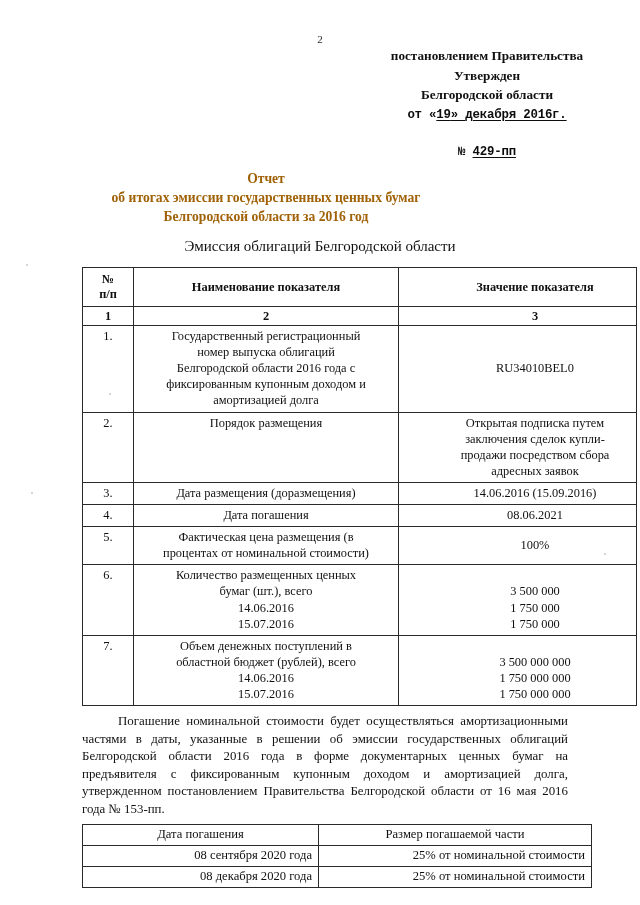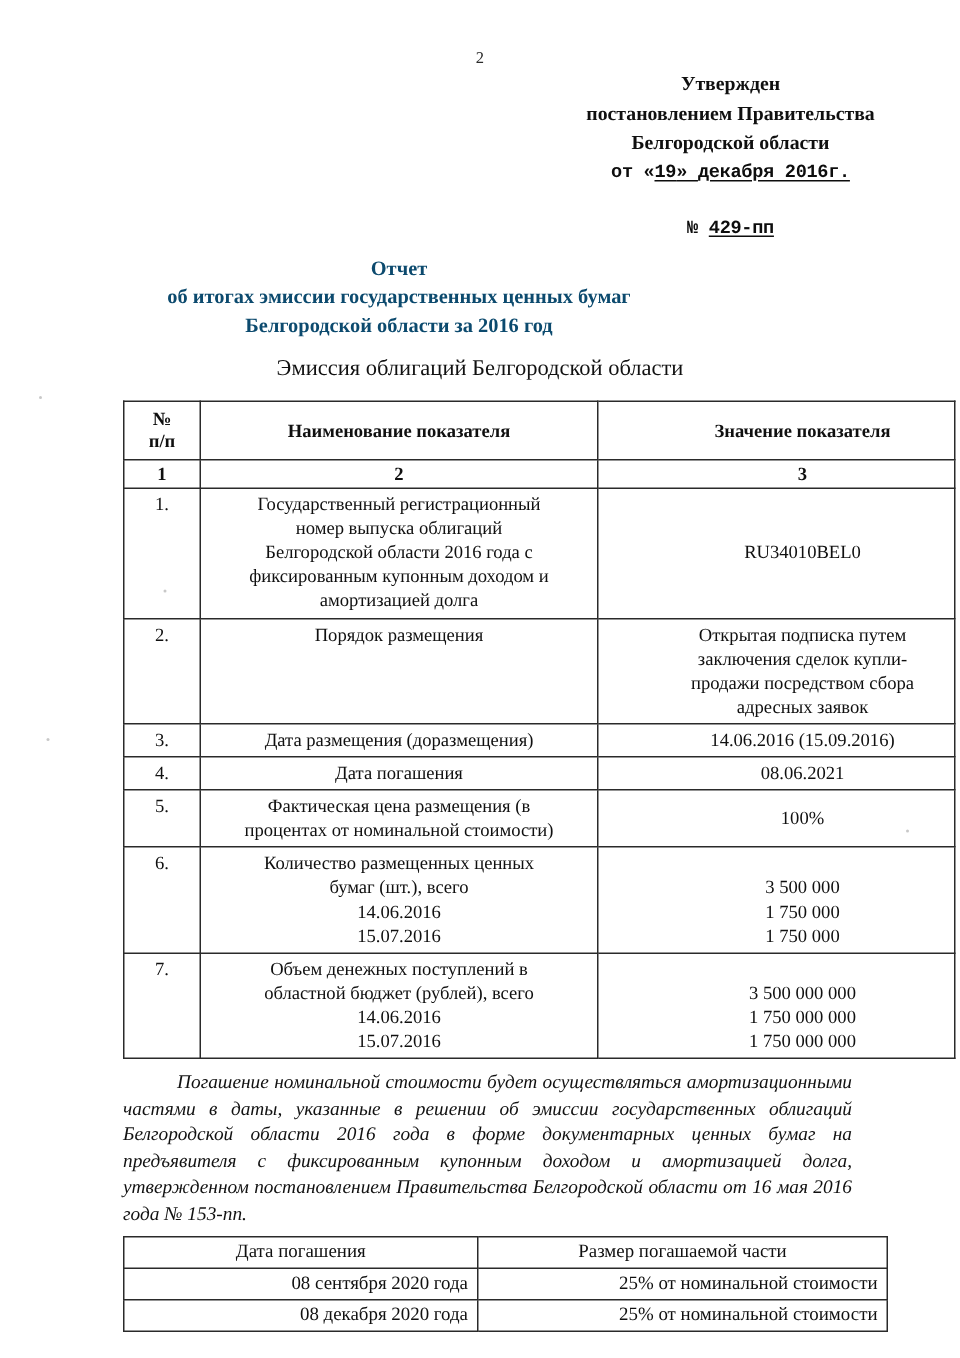--- a/index.html
+++ b/index.html
@@ -71,21 +71,21 @@
 
   
   .doc-title {
     position: absolute;
     left: 0;
     width: 532px;
     text-align: center;
     font-weight: bold;
     font-size: 13.6px;
     line-height: 19px;
-    color: #0c4a6e;
+    color: #a16207;
   }
   .doc-title.t1 { top: 169px; }
   .doc-title.t2 { top: 188px; }
   .doc-title.t3 { top: 207px; }
 
   .subtitle {
     position: absolute;
     top: 237px;
     left: 0;
     width: 640px;
@@ -141,21 +141,20 @@
     position: absolute;
     left: 82px;
     top: 713px;
     width: 486px;
     font-size: 12.9px;
     line-height: 17.6px;
     text-align: justify;
     text-indent: 36px;
     color: #111111;
     hyphens: none;
-    font-style: italic;
   }
 
   
   table.redemption-table {
     position: absolute;
     left: 82px;
     top: 824px;
     width: 483px;
     border-collapse: collapse;
     table-layout: fixed;
@@ -182,22 +181,22 @@
   }
 </style>
 </head>
 <body>
 
 <div class="page">
 
   <div class="page-number">2</div>
 
   <div class="approval-block">
+    <div class="approval-line">постановлением Правительства</div>
     <div class="approval-line">Утвержден</div>
-    <div class="approval-line">постановлением Правительства</div>
     <div class="approval-line">Белгородской области</div>
     <div class="approval-date-line"><span>от «</span><span class="fill-underline">19</span><span class="fill-underline">» </span><span class="fill-underline">декабря 2016г.</span></div>
     <div class="approval-number-line"><span>№</span>&nbsp;<span class="fill-underline">429-пп</span></div>
   </div>
 
   <div class="doc-title t1">Отчет</div>
   <div class="doc-title t2">об итогах эмиссии государственных ценных бумаг</div>
   <div class="doc-title t3">Белгородской области за 2016 год</div>
   <div class="subtitle">Эмиссия облигаций Белгородской области</div>
 

